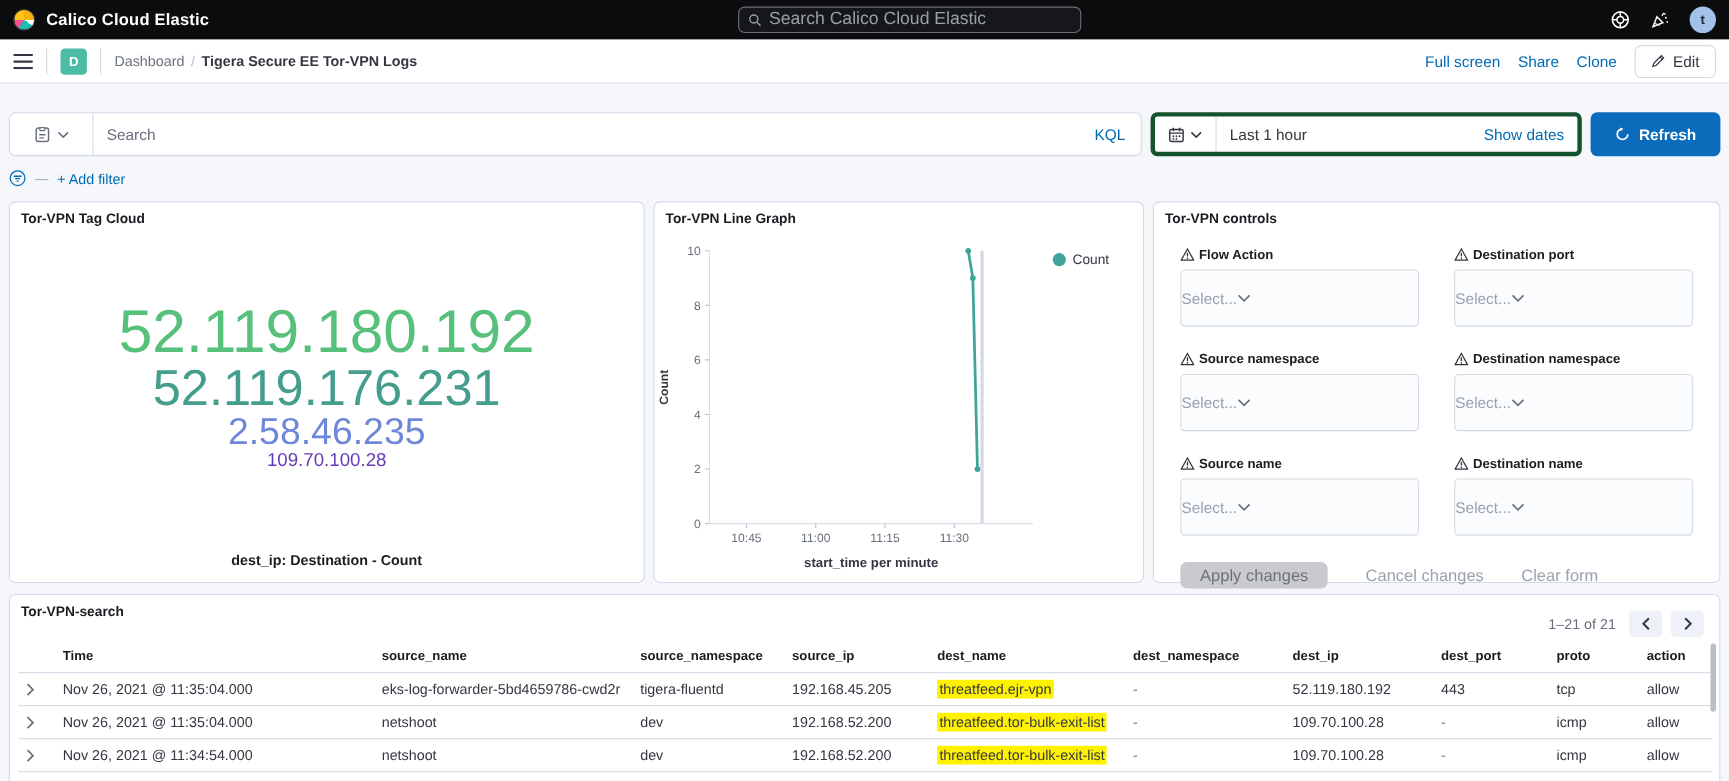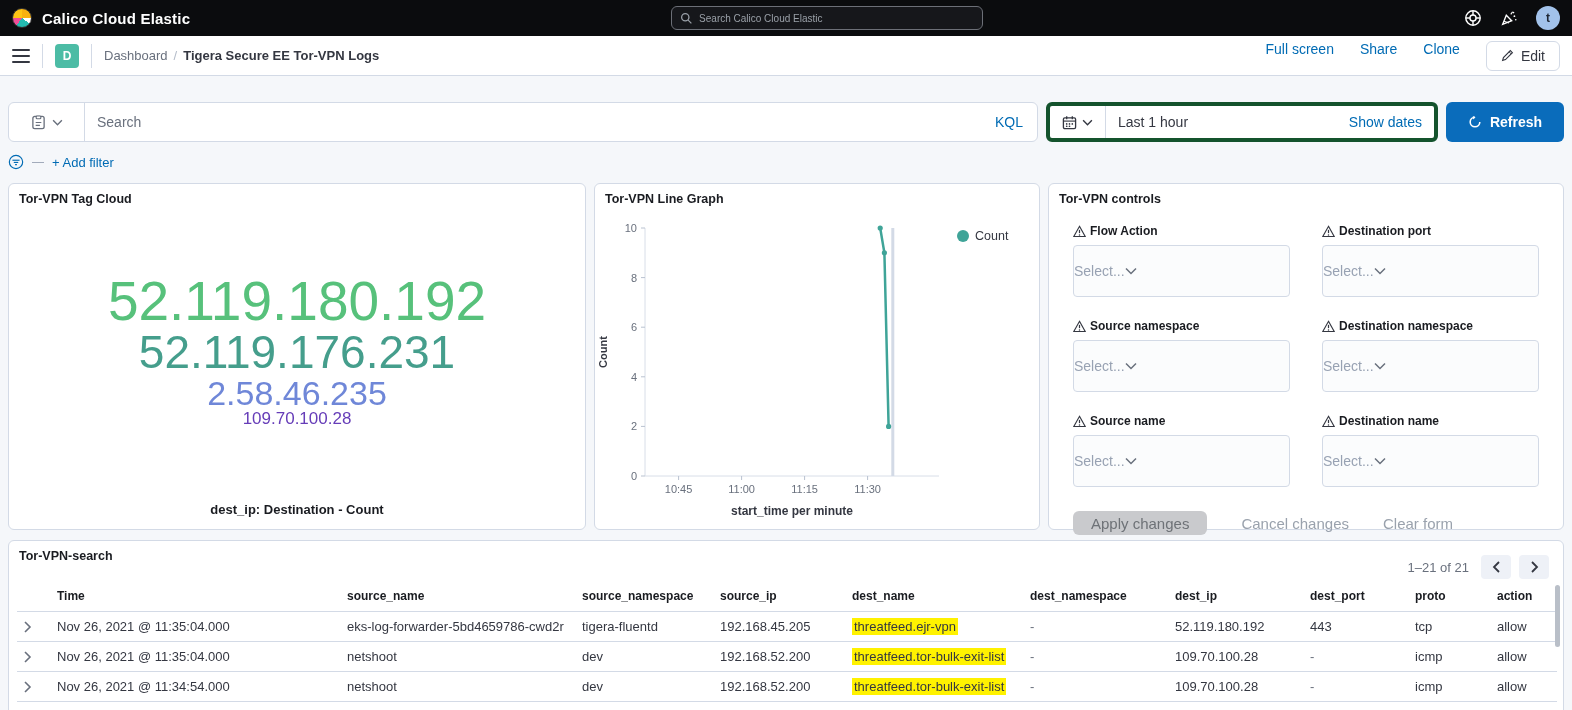--- a/index.html
+++ b/index.html
@@ -9,38 +9,38 @@
 
   
   .topbar { height:36px; background:#0b0c0e; display:flex; align-items:center; padding:0 12px; gap:10px; }
   .logo { width:20px; height:20px; border-radius:50%;
           background:conic-gradient(#f9b110 0 25%, #ffffff 25% 35%, #24bbb1 35% 60%, #f04e98 60% 75%, #fec514 75% 100%);
           border:1px solid #333; }
   .app-title { color:#fff; font-size:15px; font-weight:700; letter-spacing:.2px; }
   .topbar-center { flex:1; display:flex; justify-content:center; }
   .top-search { width:312px; height:24px; background:#16171b; border:1px solid #6c6f77; border-radius:6px;
                 display:flex; align-items:center; padding:0 8px; gap:6px; }
-  .top-search input { background:transparent; border:none; outline:none; color:#d6d9de; font-size:10px; width:100%;
+  .top-search input { background:transparent; border:none; outline:none; color:#d6d9de; font-size:16px; width:100%;
                       font-family:"Liberation Sans", sans-serif; }
   .top-search input::placeholder { color:#9aa0a8; }
   .top-icons { display:flex; align-items:center; gap:18px; }
   .avatar { width:24px; height:24px; border-radius:50%; background:#a2c2ea; color:#1d2633; font-size:12px;
             font-weight:700; display:flex; align-items:center; justify-content:center; }
 
   
   .navbar { height:40px; background:#fff; border-bottom:1px solid #D3DAE6; display:flex; align-items:center; padding:0 12px; }
   .nav-left { display:flex; align-items:center; gap:12px; }
   .nav-divider { width:1px; height:24px; background:#D3DAE6; }
   .dash-badge { width:24px; height:24px; border-radius:4px; background:#4cbca5; color:#fff; font-size:12px; font-weight:700;
                 display:flex; align-items:center; justify-content:center; }
   .breadcrumb { display:flex; align-items:center; gap:6px; font-size:13px; }
   .crumb-root { color:#69707D; }
   .crumb-sep { color:#b4bcc9; }
   .crumb-current { color:#343741; font-weight:700; }
-  .nav-right { margin-left:auto; display:flex; gap:26px; }
+  .nav-right { margin-left:auto; display:flex; align-items:center; gap:16px; }
   .nav-link { color:#006BB4; font-size:14px; cursor:pointer; }
   .edit-btn { display:flex; align-items:center; gap:7px; border:1px solid #D3DAE6; border-radius:6px; height:30px;
               padding:0 14px; background:#fff; color:#343741; font-size:14px; font-weight:500; cursor:pointer;
               font-family:"Liberation Sans", sans-serif; }
 
   
   .content { padding:0 8px; }
 
   .query-row { margin-top:26px; display:flex; gap:8px; height:40px; }
   .query-input { flex:1; background:#fff; border:1px solid #D3DAE6; border-radius:6px; display:flex; align-items:center; overflow:hidden; }

